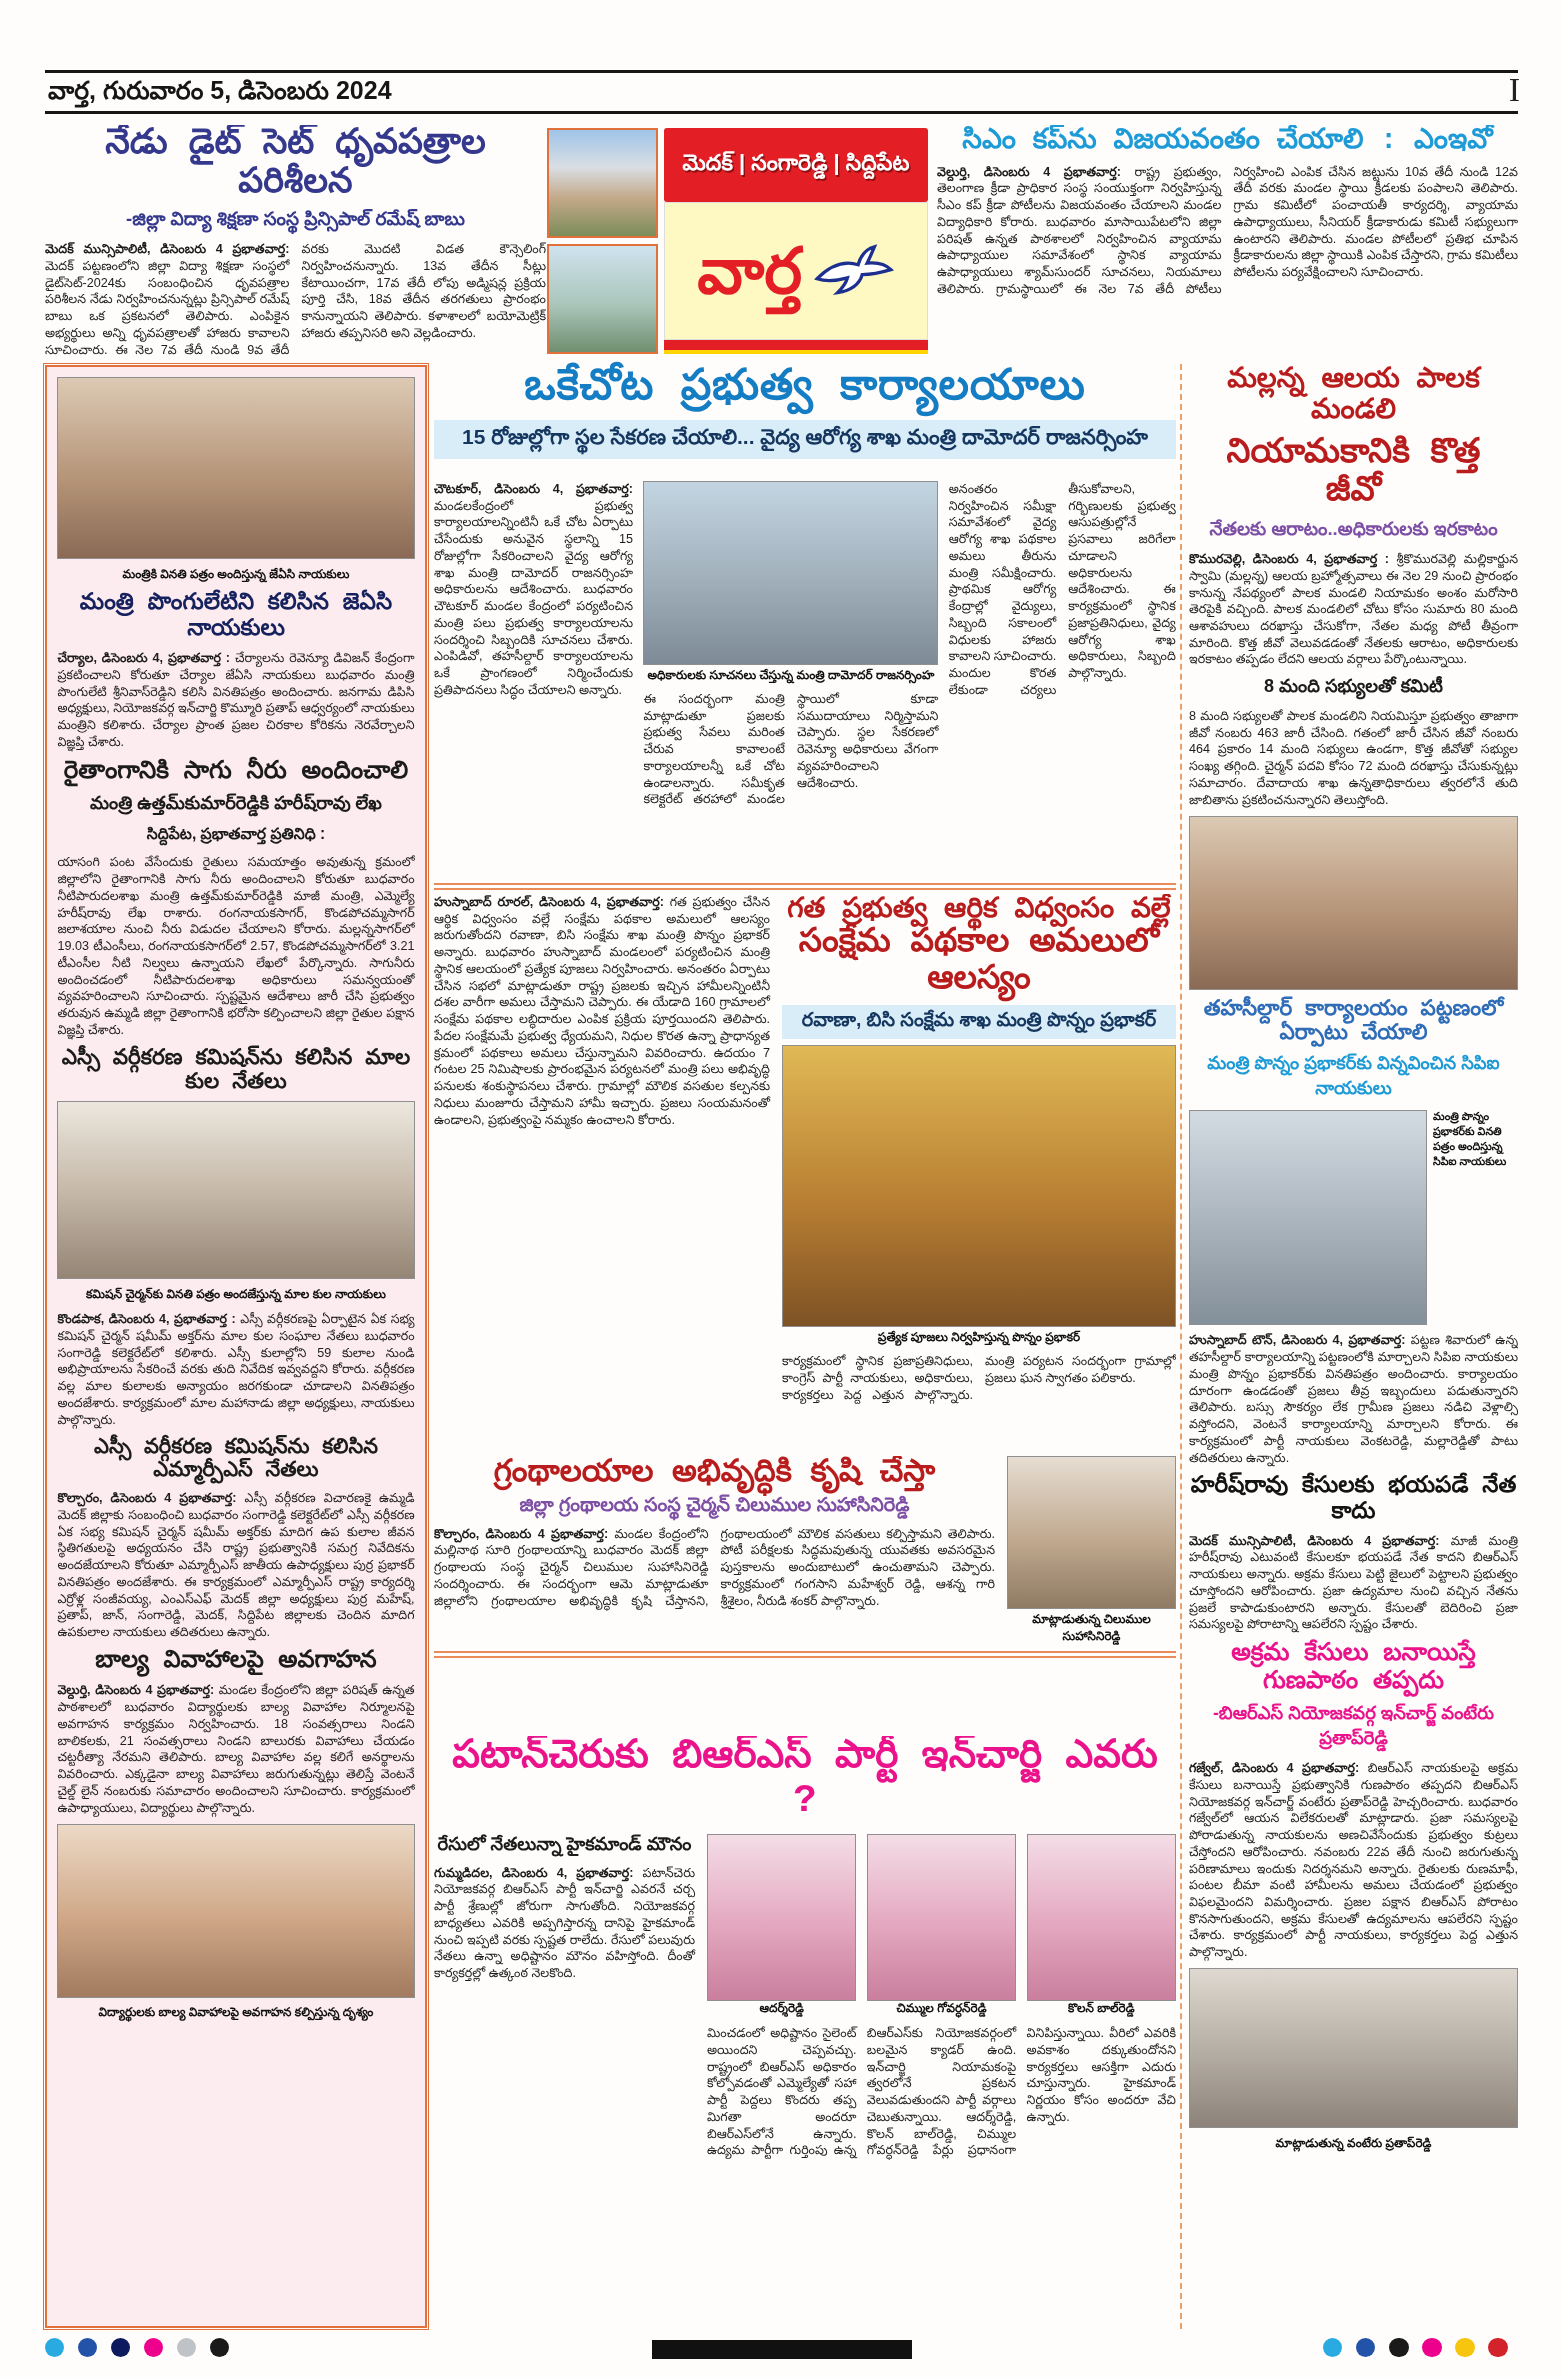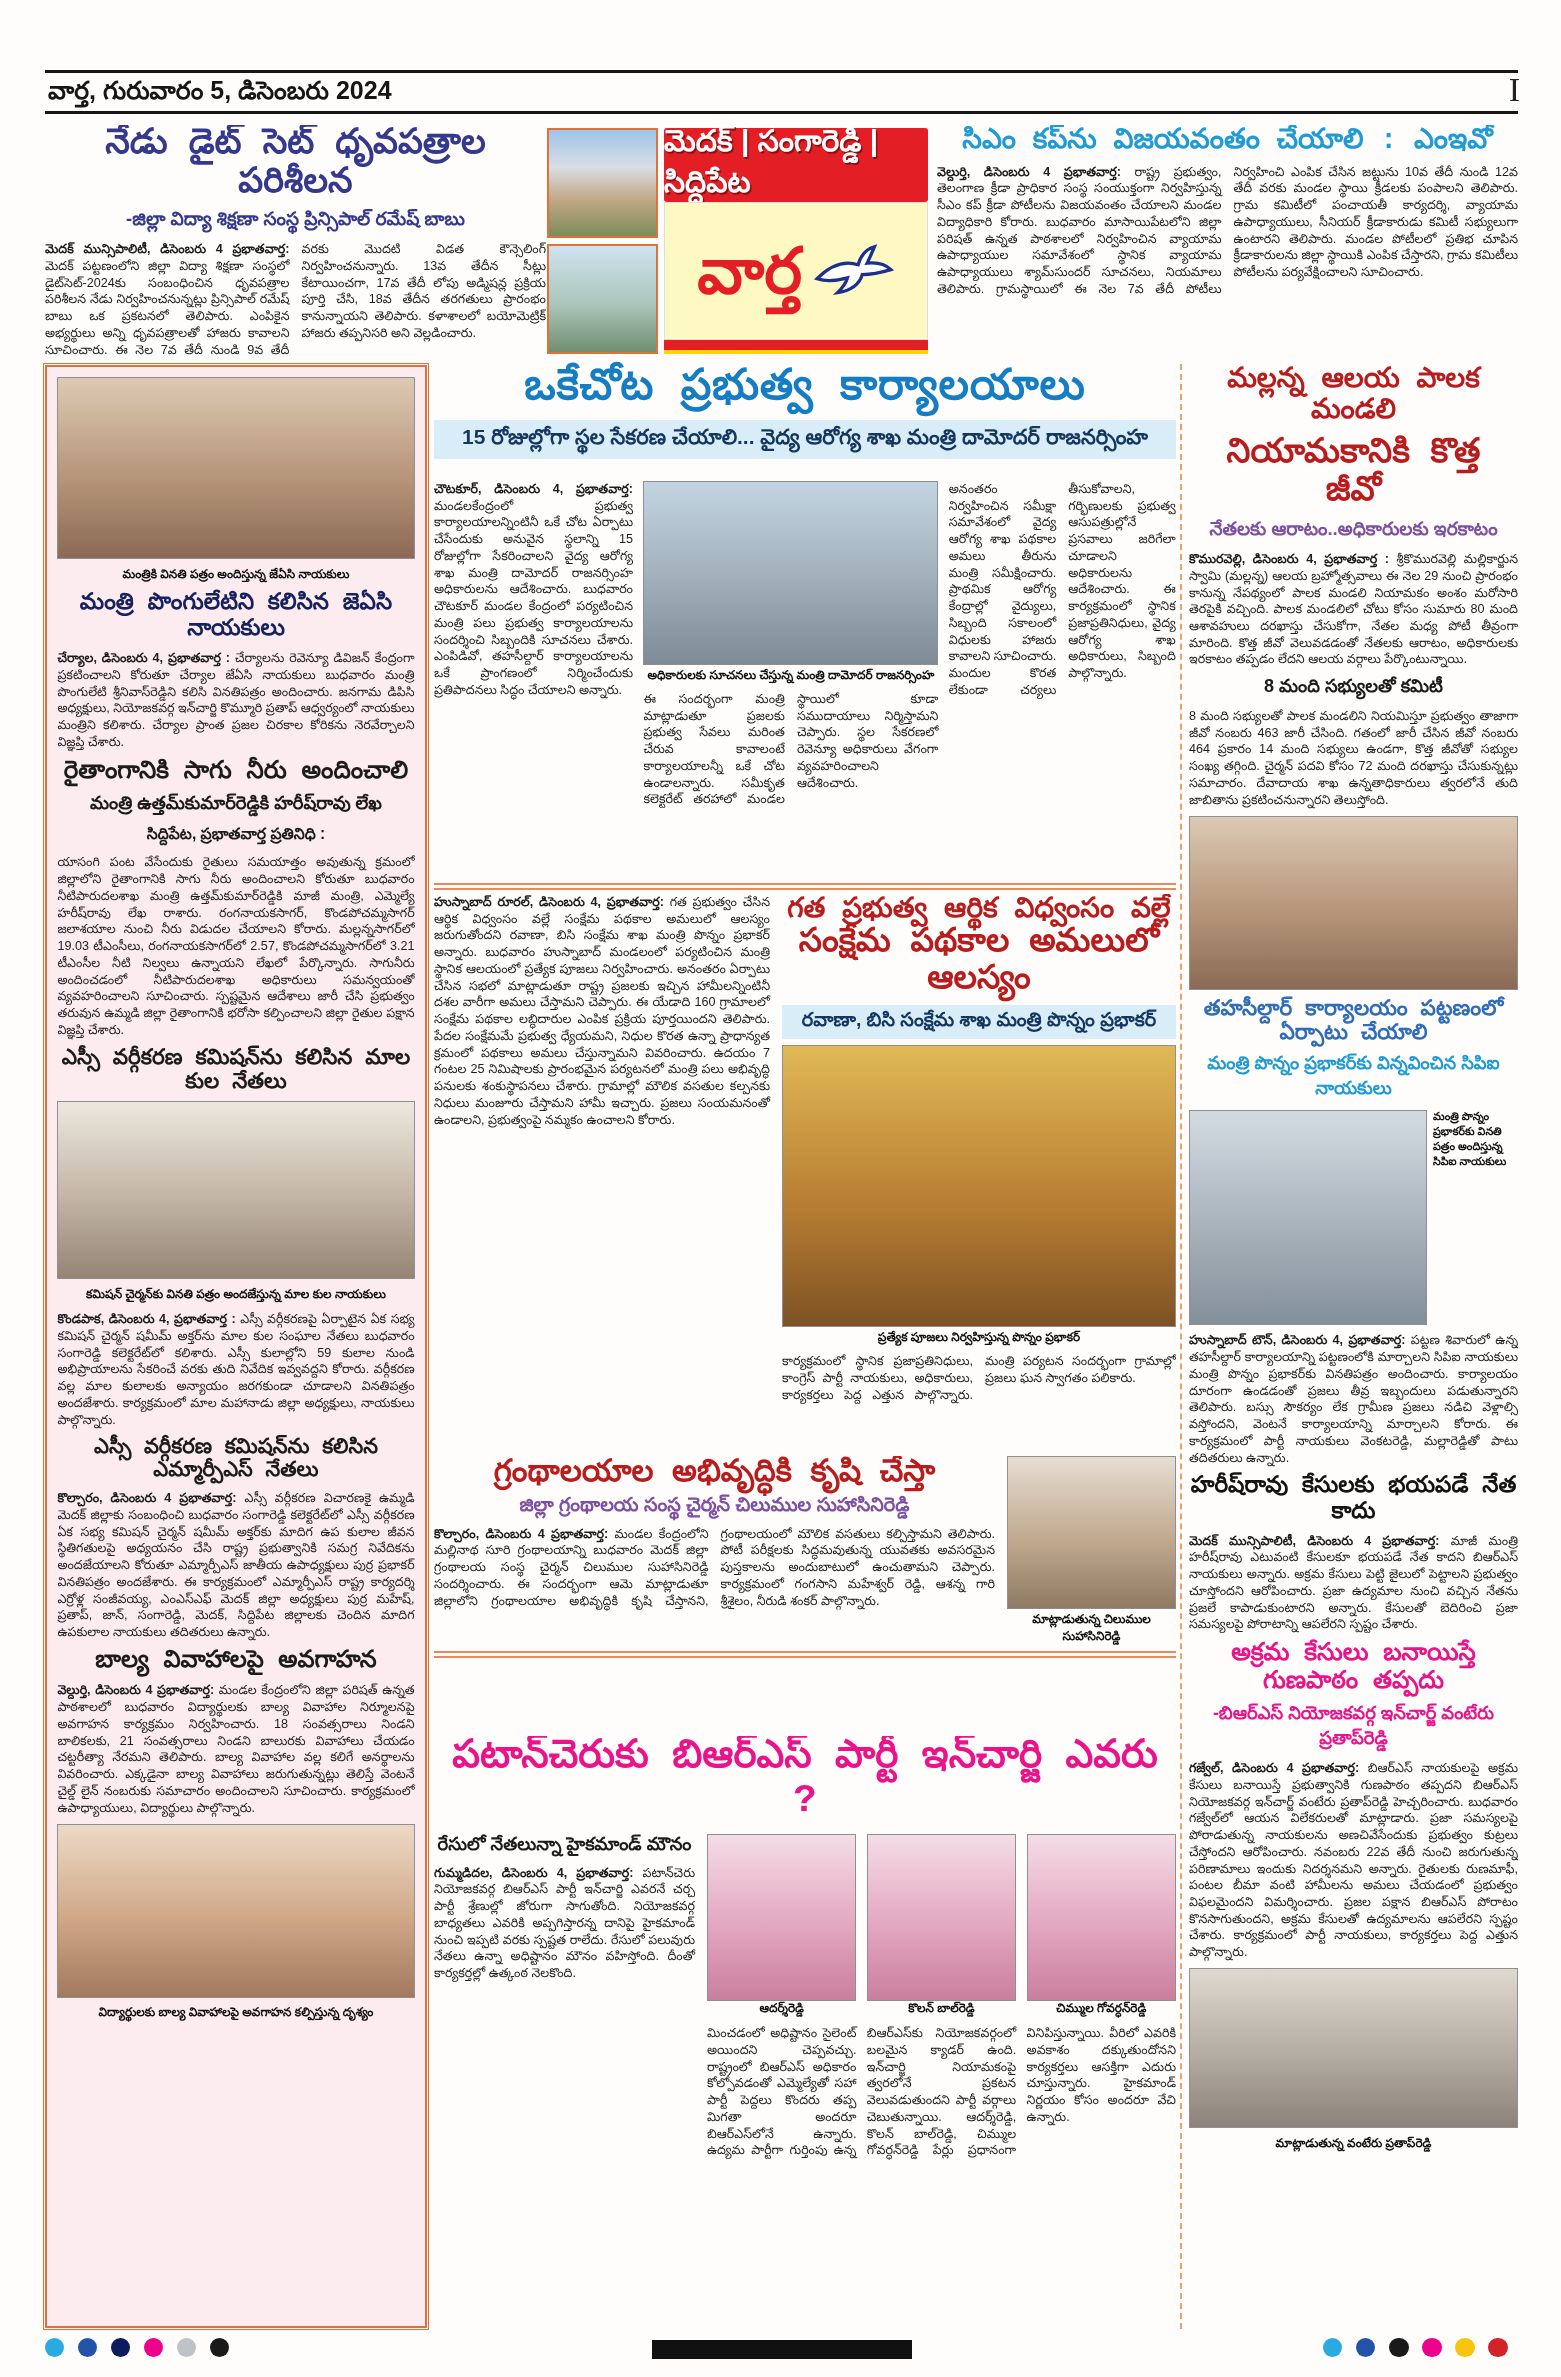--- a/index.html
+++ b/index.html
@@ -35,21 +35,21 @@
   .ph-press{background:linear-gradient(180deg,#ded8d0 0%,#b3aca2 55%,#8c8279 100%);}
   .ph-portrait{background:linear-gradient(180deg,#f4dde6 0%,#e3a7bf 55%,#c97f9d 100%);}
   .ph-cpi{background:linear-gradient(180deg,#d3dbe2 0%,#a8b2bb 55%,#838f99 100%);}
   .ph-children{background:linear-gradient(180deg,#ecd9c6 0%,#cfa787 55%,#a17a5f 100%);}
   .ph-woman{background:linear-gradient(180deg,#e6ddd2 0%,#c0a98f 55%,#8f7a63 100%);}
   .orange-rule{height:7.4px;border-top:2.2px solid #e98b5a;border-bottom:2.2px solid #e98b5a;}
   .dashed-v{border-left:2.2px dashed #e9a06b;}
   .pinkbox{background:#fdecef;border:2.2px solid #e2703a;outline:0.7px solid #e2703a;outline-offset:1.5px;
            padding:10.4px;overflow:hidden;}
   .stack > *{margin-bottom:7.4px;}
-  .redbanner{background:#e31e25;color:#ffffff;font-weight:bold;font-size:30px;
+  .redbanner{background:#e31e25;color:#ffffff;font-weight:bold;font-size:22px;
              display:flex;align-items:center;justify-content:center;
              text-shadow:1.5px 1.5px 0 #8d0f12;}
   .logo-text{color:#e31e25;font-weight:bold;font-size:64px;line-height:1;}
   .footer-dot{width:19.3px;height:19.3px;border-radius:50%;display:inline-block;margin-right:10.4px;}
   .footer-bar{width:260px;height:19.3px;background:#111;}
   .overflow{overflow:hidden;}
 </style>
 </head>
 <body>
 
@@ -193,25 +193,25 @@
         </div>
       </div>
       <div style="flex:1;display:flex;flex-direction:column;">
         <div style="display:flex;gap:10.4px;">
           <div style="flex:1;">
             <div class="photo ph-portrait" style="height:167px;"></div>
             <div class="caption">ఆదర్శ్‌రెడ్డి</div>
           </div>
           <div style="flex:1;">
             <div class="photo ph-portrait" style="height:167px;"></div>
-            <div class="caption">కొలన్ బాల్‌రెడ్డి</div>
+            <div class="caption">చిమ్ముల గోవర్ధన్‌రెడ్డి</div>
           </div>
           <div style="flex:1;">
             <div class="photo ph-portrait" style="height:167px;"></div>
-            <div class="caption">చిమ్ముల గోవర్ధన్‌రెడ్డి</div>
+            <div class="caption">కొలన్ బాల్‌రెడ్డి</div>
           </div>
         </div>
         <div class="body-text cols3" style="flex:1;margin-top:7.4px;">మించడంలో అధిష్టానం సైలెంట్ అయిందని చెప్పవచ్చు. రాష్ట్రంలో బిఆర్ఎస్ అధికారం కోల్పోవడంతో ఎమ్మెల్యేతో సహా పార్టీ పెద్దలు కొందరు తప్ప మిగతా అందరూ బిఆర్ఎస్‌లోనే ఉన్నారు. ఉద్యమ పార్టీగా గుర్తింపు ఉన్న బిఆర్ఎస్‌కు నియోజకవర్గంలో బలమైన క్యాడర్ ఉంది. ఇన్‌చార్జి నియామకంపై త్వరలోనే ప్రకటన వెలువడుతుందని పార్టీ వర్గాలు చెబుతున్నాయి. ఆదర్శ్‌రెడ్డి, కొలన్ బాల్‌రెడ్డి, చిమ్ముల గోవర్ధన్‌రెడ్డి పేర్లు ప్రధానంగా వినిపిస్తున్నాయి. వీరిలో ఎవరికి అవకాశం దక్కుతుందోనని కార్యకర్తలు ఆసక్తిగా ఎదురు చూస్తున్నారు. హైకమాండ్ నిర్ణయం కోసం అందరూ వేచి ఉన్నారు.</div>
       </div>
     </div>
   </div>
 
   <div class="abs dashed-v" style="left:1180px;top:364px;height:1965px;"></div>
 
   <div class="abs overflow stack" style="left:1189px;top:364px;width:329px;height:1965px;">

